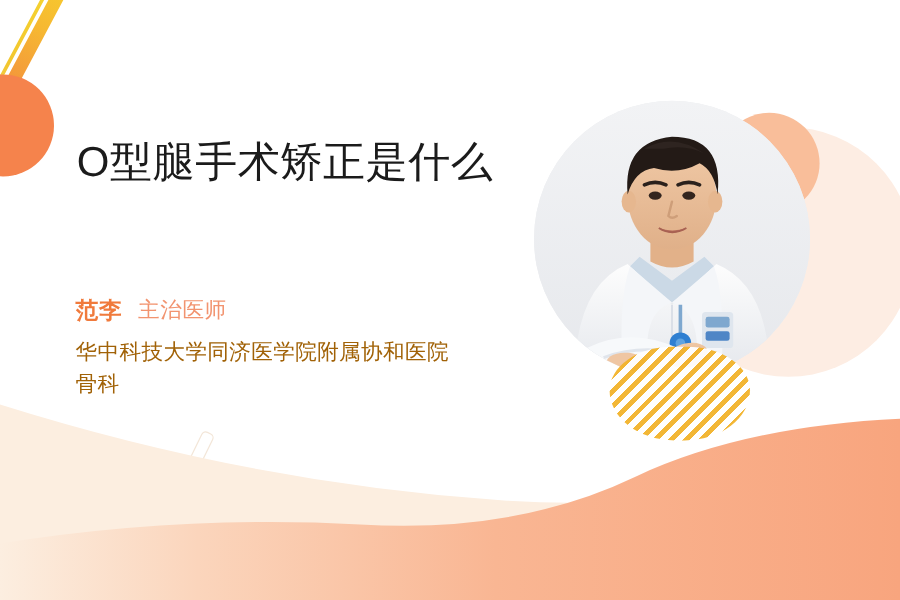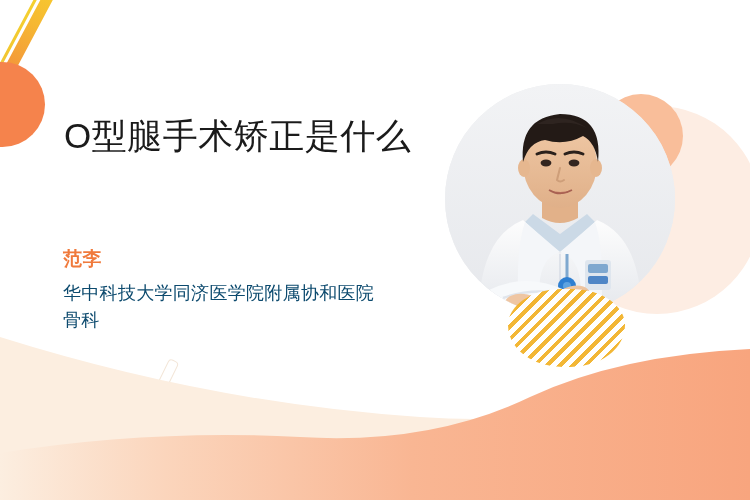--- a/index.html
+++ b/index.html
@@ -94,21 +94,21 @@
     display:flex;align-items:flex-start;gap:13px;
     margin-bottom:8px;
   }
   #doctor-name{
     font-size:19px;font-weight:bold;color:#F07A3C;letter-spacing:.5px;
   }
   #doctor-rank{
     font-size:18px;font-weight:400;color:#F29470;letter-spacing:.5px;
   }
   #doctor-hospital{
-    font-size:18px;line-height:27px;color:#0c4a6e;letter-spacing:.3px;
+    font-size:18px;line-height:27px;color:#a16207;letter-spacing:.3px;
     width:385px;
   }
 </style>
 </head>
 <body>
 
 <div id="card">
 
   <div class="deco" id="stroke-thin"></div>
   <div class="deco" id="stroke-thick"></div>
@@ -200,20 +200,21 @@
     <path d="M0 128 Q150 104 300 112 Q430 120 530 72 Q620 30 750 24 L750 175 L0 175 Z" fill="url(#wg)"></path>
   </svg>
 
   <div id="content">
 
     <div id="title">O型腿手术矫正是什么</div>
 
     <div id="doctor-block">
       <div id="doctor-line1">
         <span id="doctor-name">范李</span>
+        <span id="doctor-rank">主治医师</span>
       </div>
       <div id="doctor-hospital">
         <span>华中科技大学同济医学院附属协和医院</span><br>
         <span>骨科</span>
       </div>
     </div>
 
   </div>
 </div>
 

